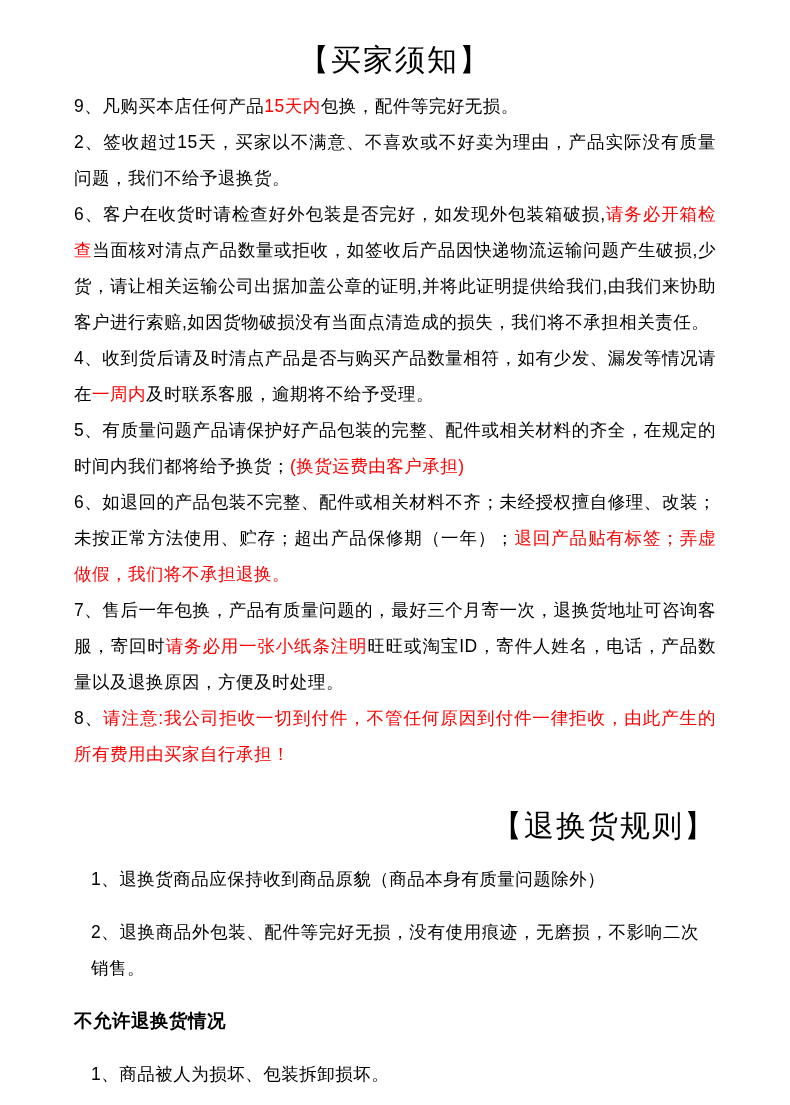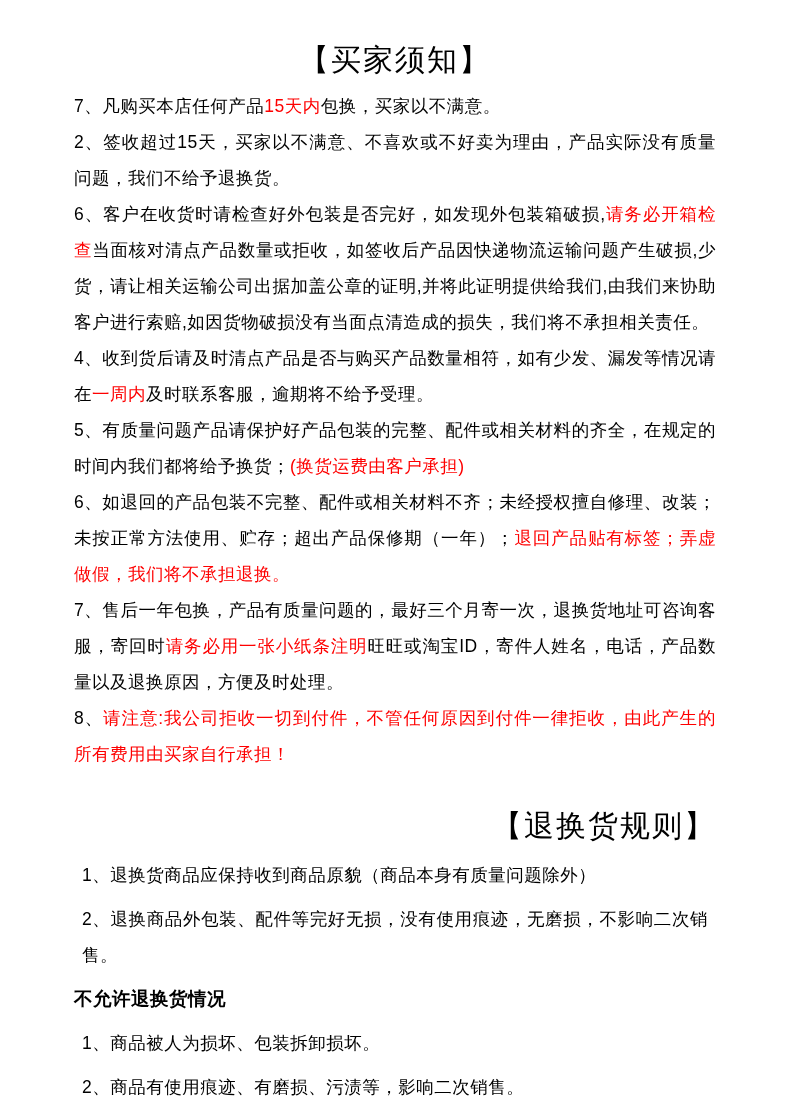--- a/index.html
+++ b/index.html
@@ -42,33 +42,33 @@
     font-size: 18.5px;
     font-weight: bold;
     line-height: 36px;
     letter-spacing: 0.5px;
     margin: 0;
   }
   .rule-item {
     font-size: 17.5px;
     line-height: 36px;
     letter-spacing: 0.5px;
-    margin: 8px;
+    margin: 17px;
     text-align: justify;
   }
 </style>
 </head>
 <body>
 
 <div class="page">
 
   <h1 class="doc-title">【买家须知】</h1>
 
   <div>
-    <p class="notice-item"><span>7、凡购买本店任何产品</span><span class="red">15天内</span><span>包换，买家以不满意。</span></p>
+    <p class="notice-item"><span>9、凡购买本店任何产品</span><span class="red">15天内</span><span>包换，配件等完好无损。</span></p>
     <p class="notice-item"><span>2、签收超过15天，买家以不满意、不喜欢或不好卖为理由，产品实际没有质量问题，我们不给予退换货。</span></p>
     <p class="notice-item"><span>6、客户在收货时请检查好外包装是否完好，如发现外包装箱破损,</span><span class="red">请务必开箱检查</span><span>当面核对清点产品数量或拒收，如签收后产品因快递物流运输问题产生破损,少货，请让相关运输公司出据加盖公章的证明,并将此证明提供给我们,由我们来协助客户进行索赔,如因货物破损没有当面点清造成的损失，我们将不承担相关责任。</span></p>
     <p class="notice-item"><span>4、收到货后请及时清点产品是否与购买产品数量相符，如有少发、漏发等情况请在</span><span class="red">一周内</span><span>及时联系客服，逾期将不给予受理。</span></p>
     <p class="notice-item"><span>5、有质量问题产品请保护好产品包装的完整、配件或相关材料的齐全，在规定的时间内我们都将给予换货；</span><span class="red">(换货运费由客户承担)</span></p>
     <p class="notice-item"><span>6、如退回的产品包装不完整、配件或相关材料不齐；未经授权擅自修理、改装；未按正常方法使用、贮存；超出产品保修期（一年）；</span><span class="red">退回产品贴有标签；弄虚做假，我们将不承担退换。</span></p>
     <p class="notice-item"><span>7、售后一年包换，产品有质量问题的，最好三个月寄一次，退换货地址可咨询客服，寄回时</span><span class="red">请务必用一张小纸条注明</span><span>旺旺或淘宝ID，寄件人姓名，电话，产品数量以及退换原因，方便及时处理。</span></p>
     <p class="notice-item"><span>8、</span><span class="red">请注意:我公司拒收一切到付件，不管任何原因到付件一律拒收，由此产生的所有费用由买家自行承担！</span></p>
   </div>
 
   <h1 class="doc-title second">【退换货规则】</h1>

